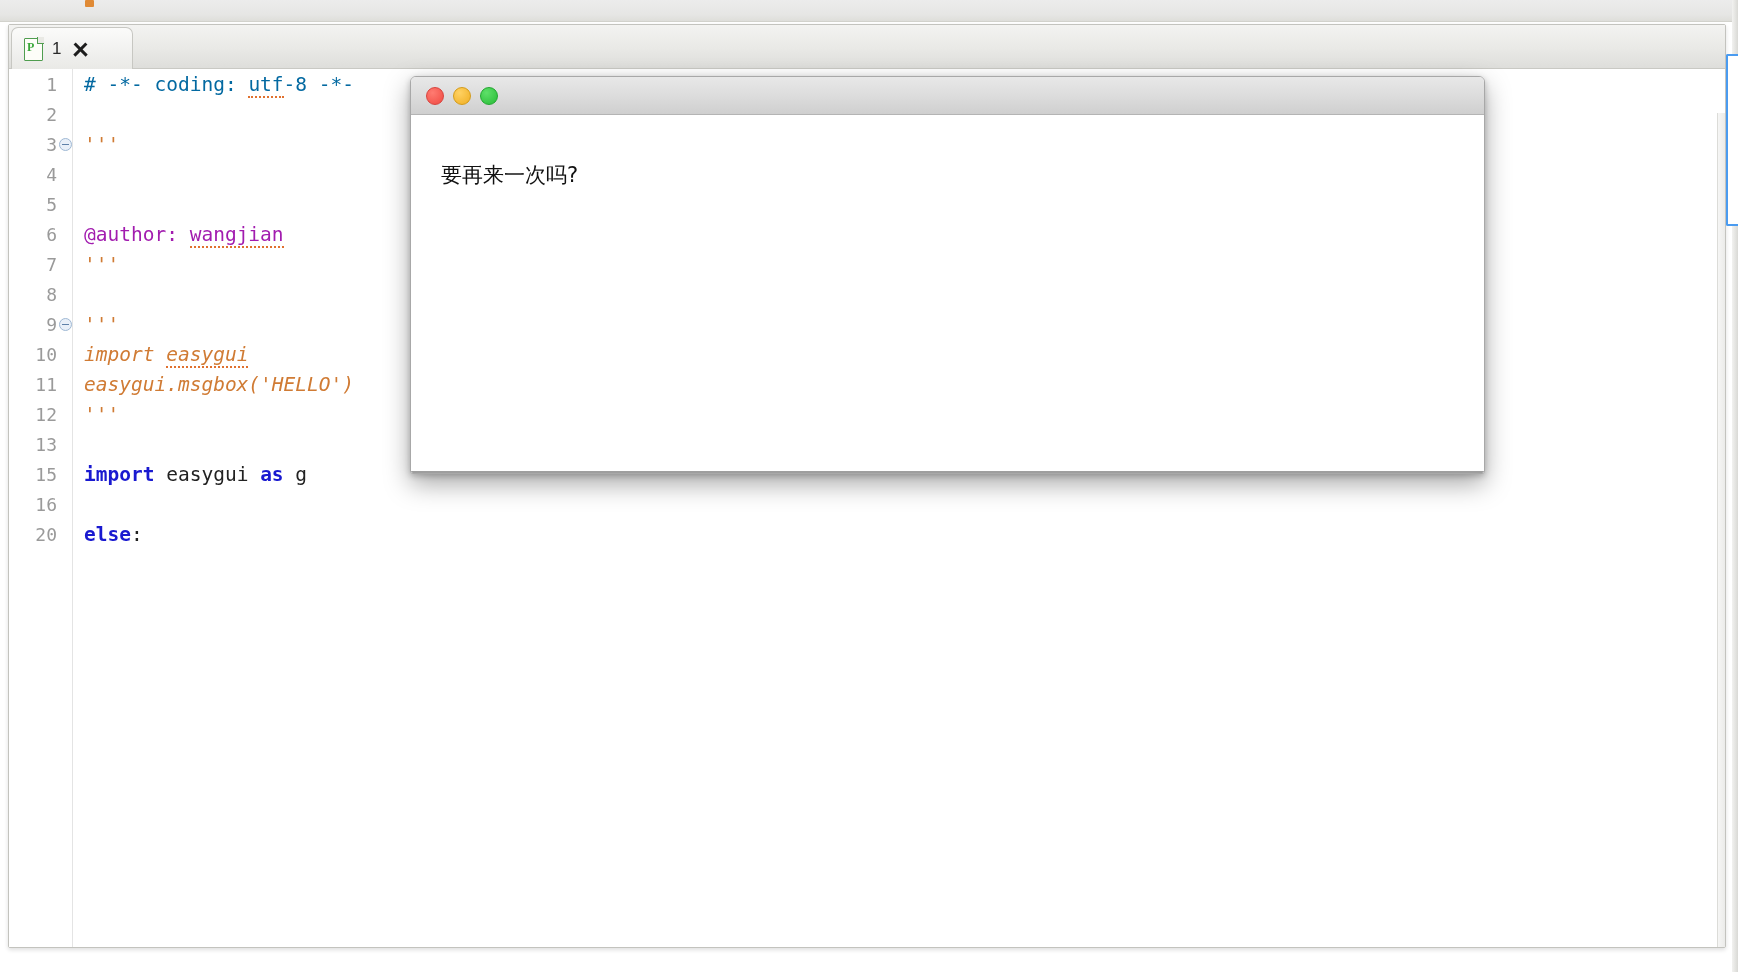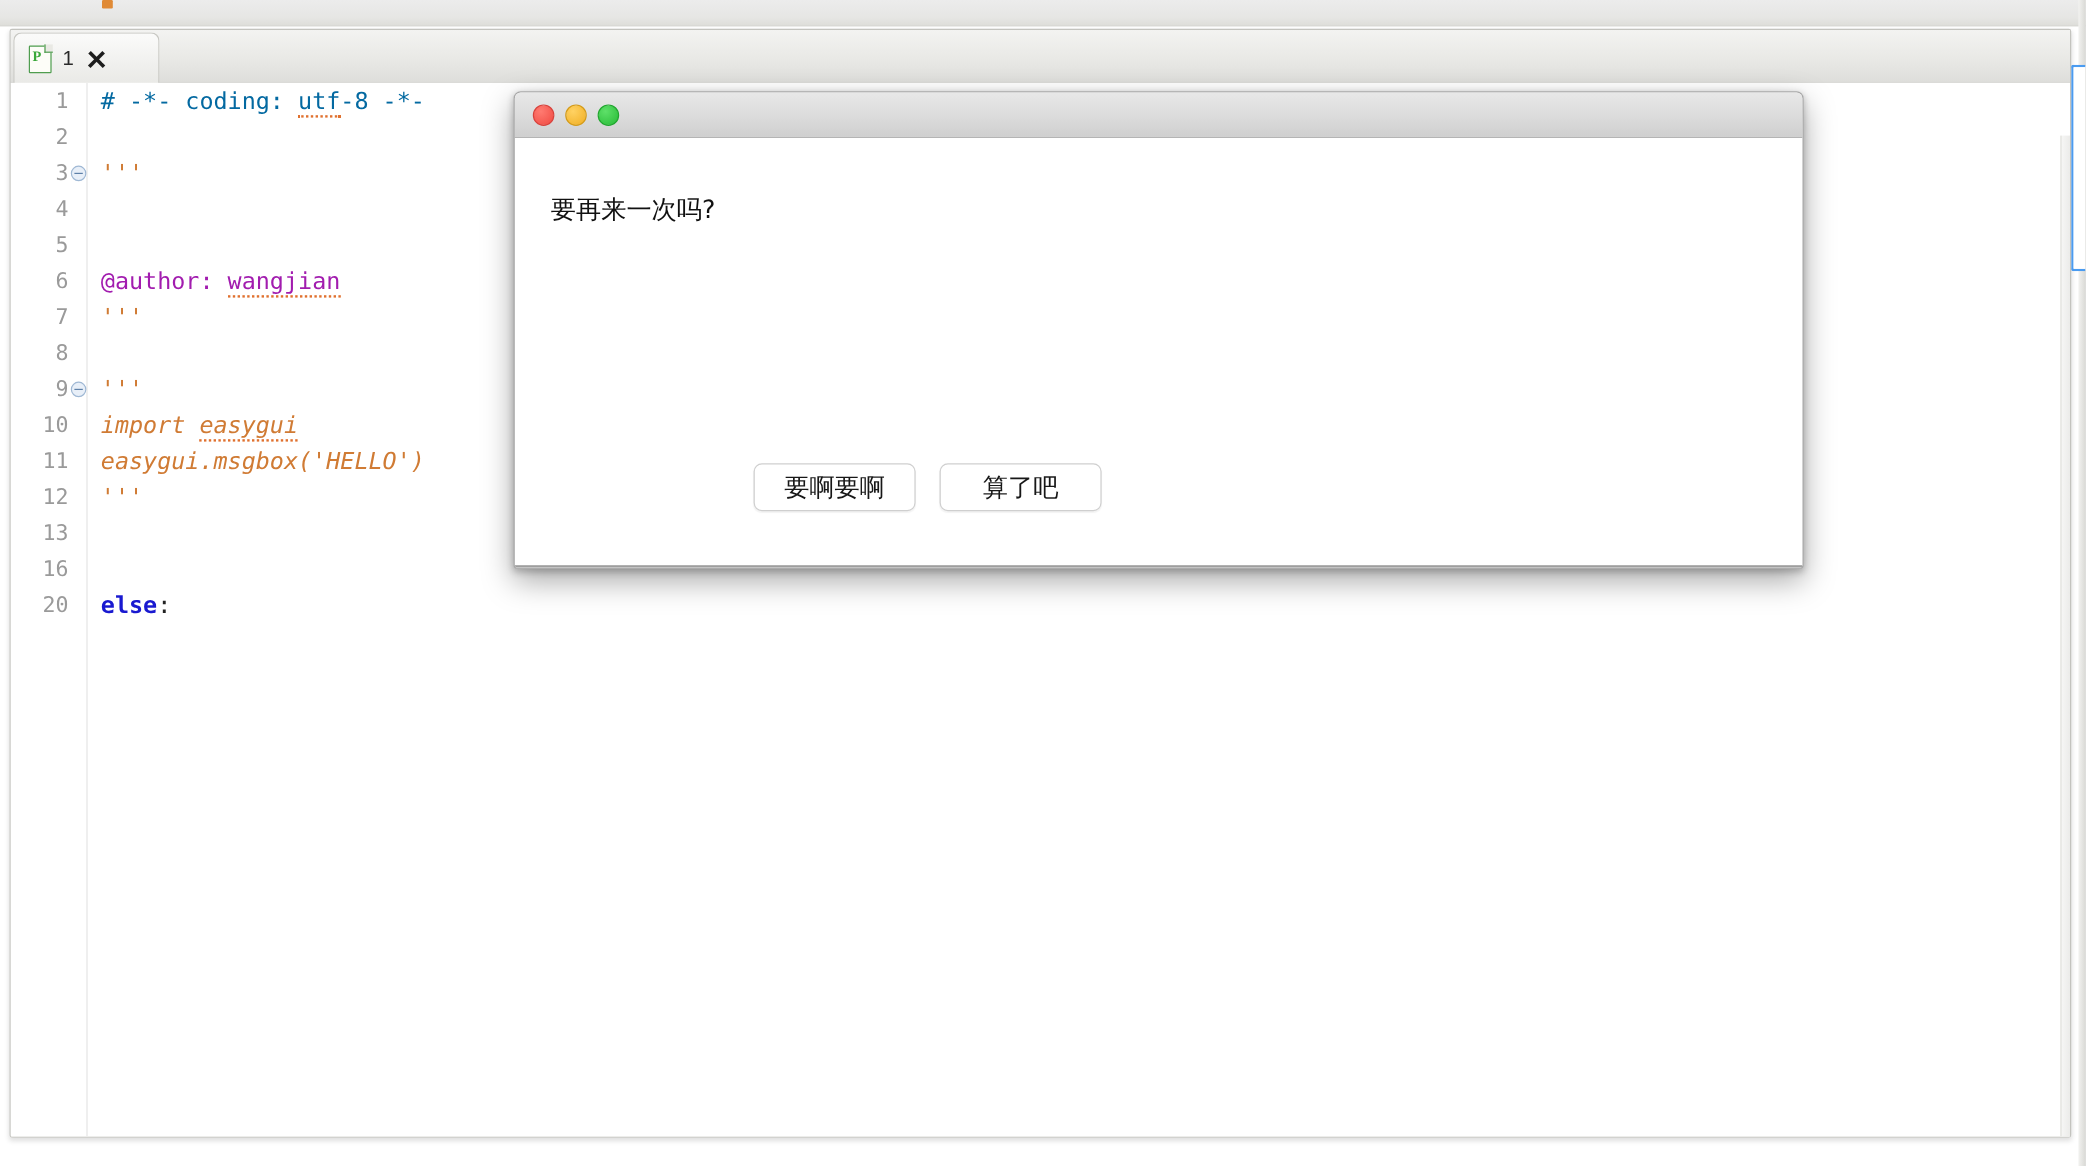--- a/index.html
+++ b/index.html
@@ -224,21 +224,21 @@
   #right-edge-strip {
     position: absolute;
     right: 0; top: 0;
     width: 6px; height: 972px;
     background: linear-gradient(to right, #f2f2f0, #d9d9d5);
   }
 
   
   #dialog {
     position: absolute;
-    left: 428px; top: 76px;
+    left: 410px; top: 76px;
     width: 1075px; height: 398px;
     background: #ffffff;
     border: 1px solid #a8a8a8;
     border-radius: 6px 6px 3px 3px;
     box-shadow: 0 10px 26px rgba(0,0,0,.34), 0 2px 6px rgba(0,0,0,.22);
     overflow: hidden;
   }
   #dialog-titlebar {
     height: 38px;
     background: linear-gradient(to bottom, #e8e8e8 0%, #dcdcdc 52%, #cfcfcf 100%);
@@ -398,20 +398,25 @@
         <span class="code-text"><span class="t-doc">'''</span></span>
       </div>
 
       <div class="code-row">
         <span class="lineno">13</span>
         <span class="fold-slot"></span>
         <span class="code-text"></span>
       </div>
 
 
+      <div class="code-row">
+        <span class="lineno">15</span>
+        <span class="fold-slot"></span>
+        <span class="code-text"><span class="t-kw">import</span><span class="t-plain"> easygui </span><span class="t-kw">as</span><span class="t-plain"> g</span></span>
+      </div>
 
       <div class="code-row">
         <span class="lineno">16</span>
         <span class="fold-slot"></span>
       </div>
 
 
       <div class="code-row">
         <span class="lineno">20</span>
         <span class="fold-slot"></span>
@@ -427,21 +432,17 @@
   <div id="right-sliver"></div>
 
   <div id="dialog">
     <div id="dialog-titlebar">
       <span class="light close"></span>
       <span class="light minimize"></span>
       <span class="light zoom"></span>
     </div>
     <div id="dialog-body">
       <div id="dialog-message">要再来一次吗?</div>
-      <div id="dialog-buttons">
-        <button class="dlg-btn">要啊要啊</button>
-        <button class="dlg-btn">算了吧</button>
-      </div>
       <div id="dialog-bottom-rule"></div>
     </div>
   </div>
 
 </div>
 
 </body></html>

